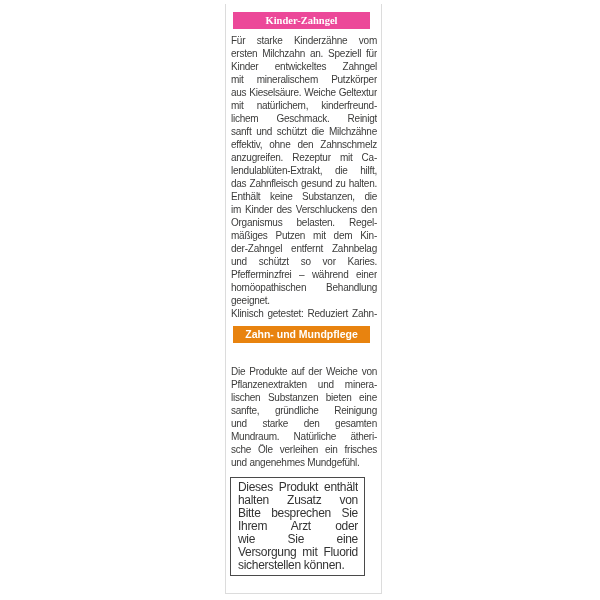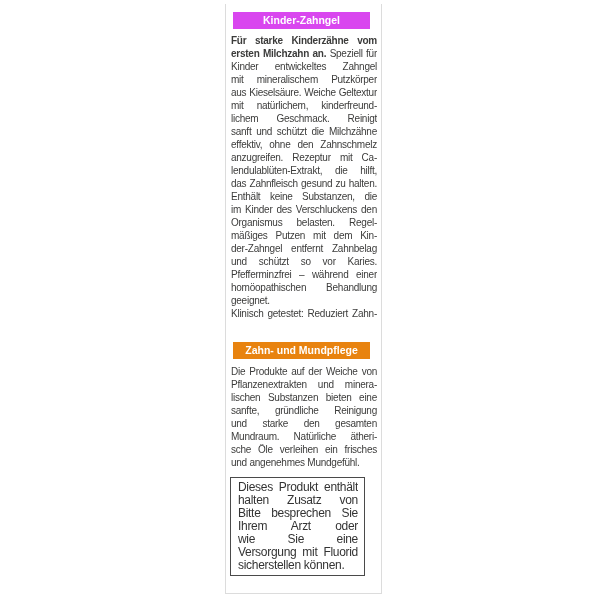--- a/index.html
+++ b/index.html
@@ -15,32 +15,32 @@
 
   .content { position: absolute; left: 231px; top: 0; width: 146px; height: 600px; }
 
   .section-header {
     position: absolute; left: 2px; width: 137px; height: 17px;
     background: #e8830f; color: #ffffff;
     font-weight: bold; font-size: 10.5px; line-height: 17px;
     text-align: center;
   }
   #hdr1 { top: 12px; }
-  #hdr2 { top: 342px; }
+  #hdr2 { top: 326px; }
 
   .body {
     position: absolute; left: 0; width: 146px;
     color: #3c3c3b; font-size: 10px; line-height: 13px; letter-spacing: -0.25px;
   }
   #body1 { top: 34px; }
   #body2 { top: 365px; }
 
   .tline { height: 13px; overflow: hidden; }
   .just { text-align: justify; text-align-last: justify; text-justify: inter-word; }
-  .b { font-weight: bold; margin-top: 44px; }
+  .b { font-weight: normal; margin-top: 44px; }
 
   .notice-box {
     position: absolute; left: -1px; top: 477px;
     width: 120px; border: 1.5px solid #4a4a4a;
     padding: 3px 6px 3px 7px;
     background: #ffffff;
   }
   .box-body {
     color: #333333; font-size: 12px; line-height: 13px; letter-spacing: -0.3px;
   }
@@ -49,21 +49,21 @@
 <body>
 
 <div class="canvas">
 
   <div class="edge edge-left"></div>
   <div class="edge edge-right"></div>
   <div class="edge edge-bottom"></div>
 
   <div class="content">
 
-    <div id="hdr1" class="section-header" style="background: #d946ef;">Kinder-Zahngel</div>
+    <div id="hdr1" class="section-header" style="background: #ec4899; font-family: Liberation Serif, serif;">Kinder-Zahngel</div>
 
     <div id="body1" class="body">
         <div class="tline just"><span class="b">Für starke Kinderzähne vom</span></div>
         <div class="tline just"><span class="b">ersten Milchzahn an.</span><span> Speziell für</span></div>
         <div class="tline just">Kinder entwickeltes Zahngel</div>
         <div class="tline just">mit mineralischem Putzkörper</div>
         <div class="tline just">aus Kieselsäure. Weiche Geltextur</div>
         <div class="tline just">mit natürlichem, kinderfreund-</div>
         <div class="tline just">lichem Geschmack. Reinigt</div>
         <div class="tline just">sanft und schützt die Milchzähne</div>

